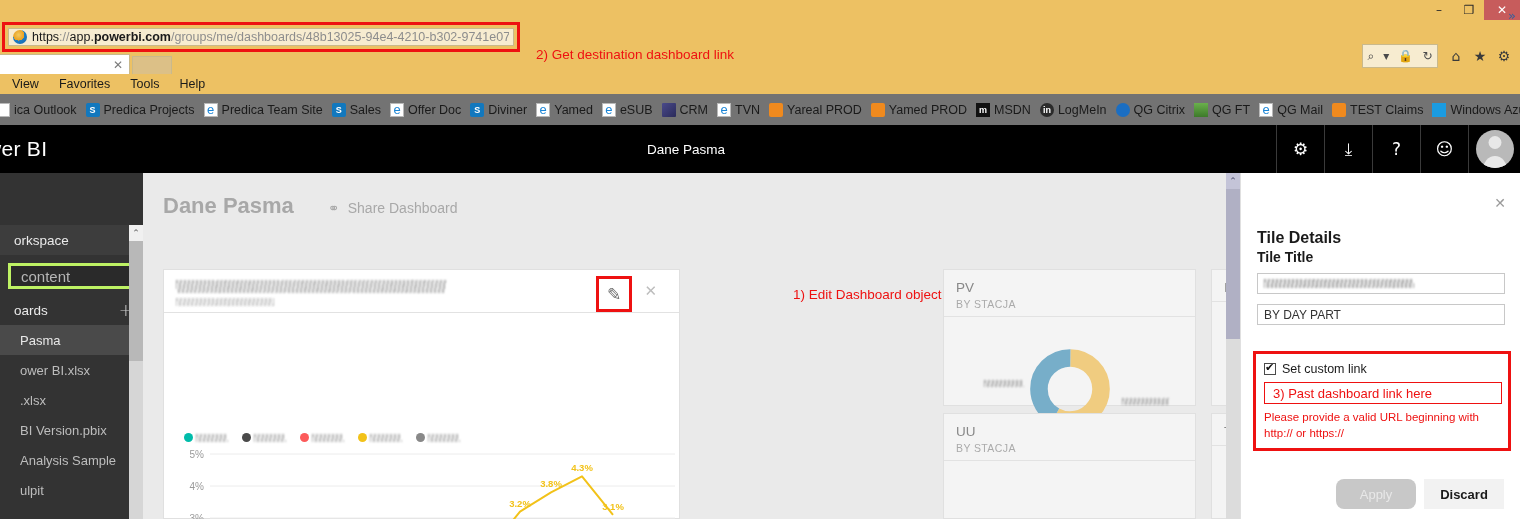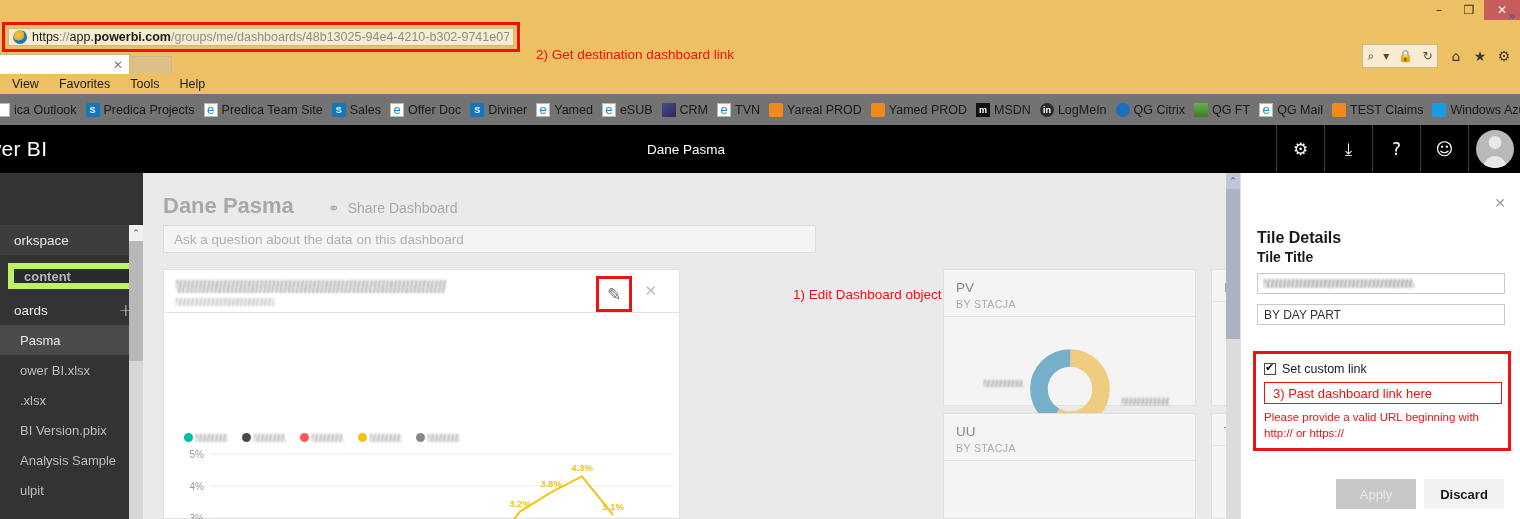--- a/index.html
+++ b/index.html
@@ -111,22 +111,22 @@
   
   .sidebar { position:absolute; left:0; top:173px; width:143px; height:346px;
              background:#333333; color:#d6d6d6; }
   .sb-section { padding:6px 10px 6px 14px; font-size:13.5px; color:#eaeaea;
                 background:#3d3d3d; height:30px; display:flex; align-items:center;
                 justify-content:space-between; }
   .sb-section.plain { background:#333; }
   .sb-plus { font-size:17px; color:#cfcfcf; font-family:"DejaVu Sans", sans-serif;
              font-weight:300; }
   .sb-search { margin:8px 8px 6px 8px; height:26px; background:#2a2a2a;
-               border:6px solid #bef264; display:flex; align-items:center;
-               padding-left:10px; font-size:13px; color:#b5b5b5;font-weight:bold; }
+               border:3px solid #bef264; display:flex; align-items:center;
+               padding-left:10px; font-size:15px; color:#b5b5b5; }
   .sb-item { height:30px; display:flex; align-items:center; padding-left:20px;
              font-size:13px; color:#bdbdbd; white-space:nowrap; }
   .sb-item.sel { background:#4a4a4a; color:#e8e8e8; }
   .sb-scroll { position:absolute; right:0; top:52px; width:14px; height:294px;
                background:#d6d6d6; }
   .sb-scroll-up { width:14px; height:16px; background:#f0f0f0;
                   display:flex; align-items:center; justify-content:center;
                   font-size:9px; color:#555; font-family:"DejaVu Sans", sans-serif; }
   .sb-thumb { width:14px; height:120px; background:#b8b8b8; }
 
@@ -217,21 +217,21 @@
   .chk-lbl { font-size:12.5px; color:#1a1a1a; }
   .link-inp { position:absolute; left:8px; top:28px; width:238px; height:22px;
               border:1px solid #ee1111; background:#fff; display:flex;
               align-items:center; padding-left:8px; font-size:13px; color:#ee1111; }
   .err { position:absolute; left:8px; top:56px; width:238px; font-size:11.5px;
          color:#ee1111; line-height:1.35; }
 
   .btn-row { position:absolute; right:16px; bottom:10px; display:flex; gap:8px; }
   .btn { width:80px; height:30px; display:flex; align-items:center;
          justify-content:center; font-size:13px; }
-  .btn-apply { background:#c8c8c8; color:#e8e8e8; }
+  .btn-apply { background:#c8c8c8; color:#e8e8e8;border-radius:8px; }
   .btn-discard { background:#f2f2f2; color:#1a1a1a; font-weight:bold; }
 </style>
 </head>
 <body>
 
 <div class="app">
 
   <div class="browser">
 
     <div class="titlebar">
@@ -396,21 +396,20 @@
       <div class="sb-thumb"></div>
     </div>
   </div>
 
   <div class="canvas">
     <div class="dash-title">Dane Pasma</div>
     <div class="share">
       <span class="share-icon">⚭</span>
       <span>Share Dashboard</span>
     </div>
-    <div class="qna">Ask a question about the data on this dashboard</div>
 
     <div class="tile tile-chart">
       <div class="tile-hdr">
         <div class="blur-title"></div>
         <div class="blur-sub"></div>
       </div>
       <div class="tile-edit-box">
         <span class="pencil">✎</span>
       </div>
       <div class="tile-close">✕</div>

